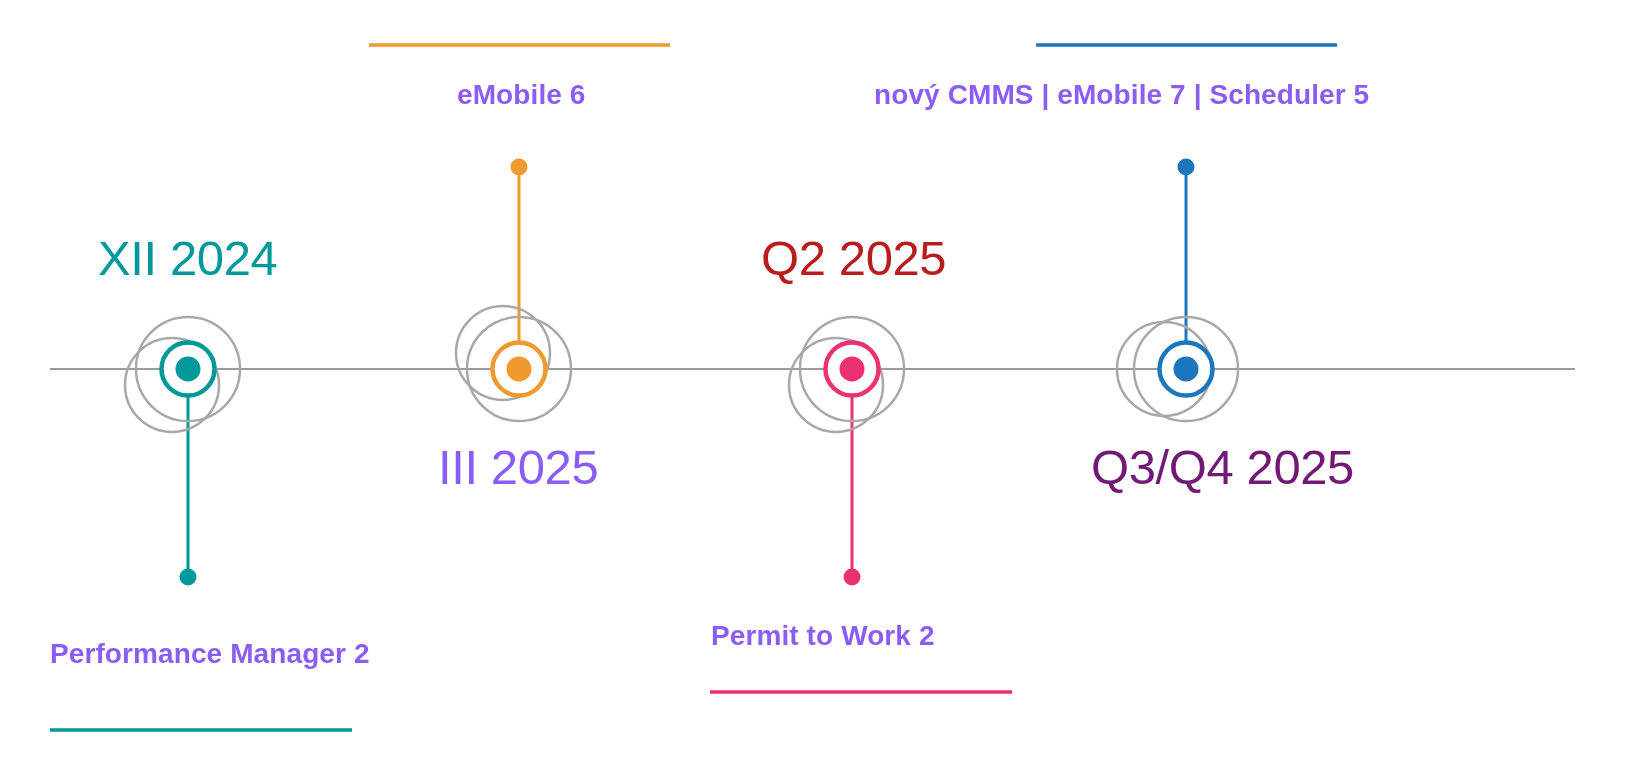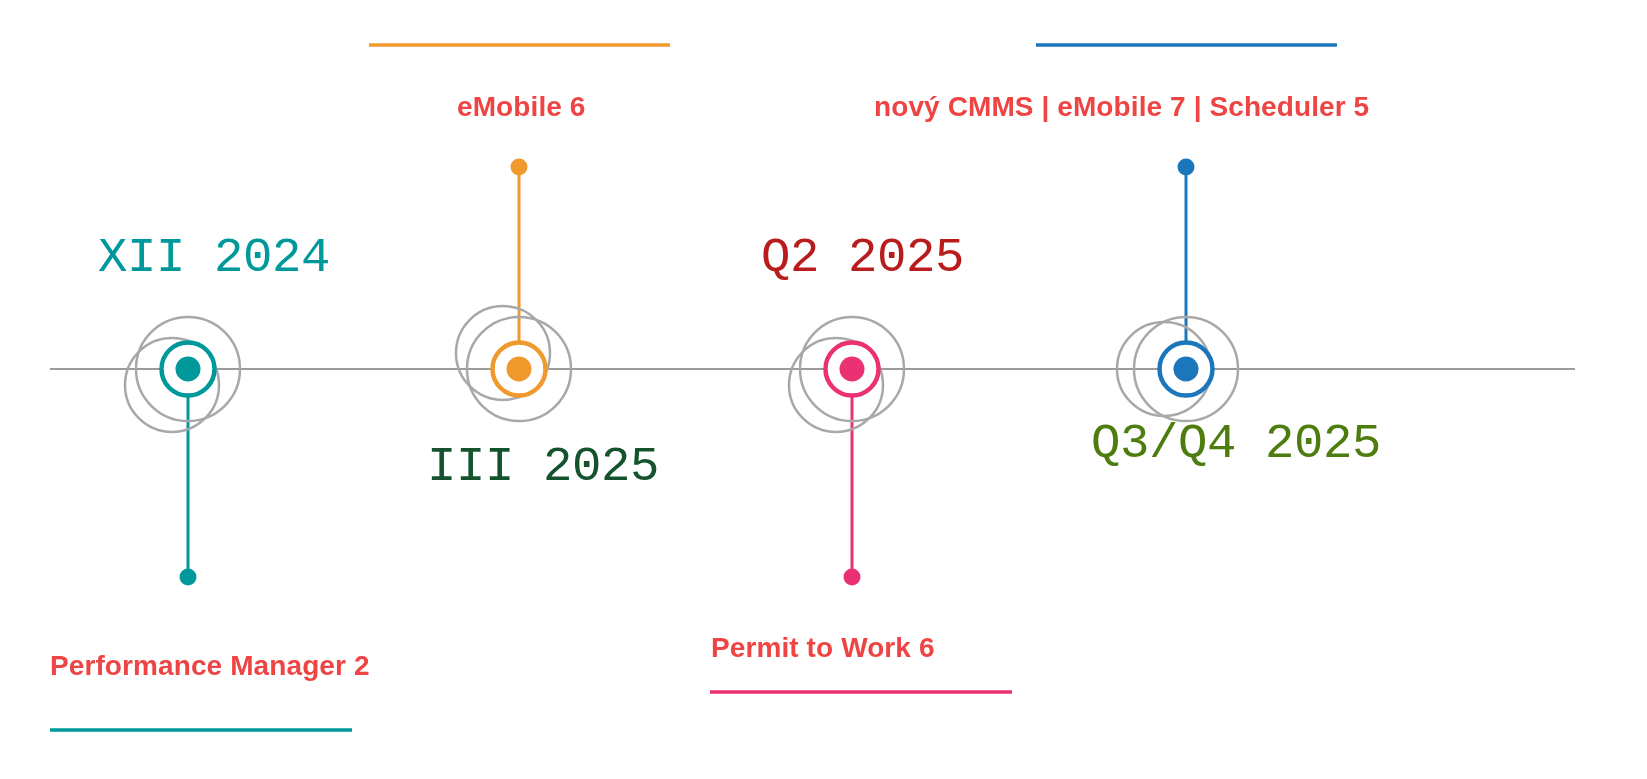--- a/index.html
+++ b/index.html
@@ -20,29 +20,27 @@
   .lbl{
     position:absolute;
     white-space:nowrap;
     line-height:1;
   }
   
   .period{
     font-size:49px;
     font-weight:400;
     letter-spacing:-0.4px;
-    font-family:Liberation Mono, monospace;
   }
   
   .product{
     font-size:28px;
     font-weight:700;
-    color:#ef4444;
+    color:#8b5cf6;
     letter-spacing:0.1px;
-    margin-top:12px;
   }
 </style>
 </head>
 <body>
 
 <div id="stage">
   <svg id="svgroot" viewBox="0 0 1647 779" xmlns="http://www.w3.org/2000/svg">
     <g id="axis-layer">
         <line x1="50" y1="369" x2="1575" y2="369" stroke="#9b9b9b" stroke-width="2"></line>
       </g>
@@ -85,20 +83,20 @@
           <circle cx="1164" cy="369" r="47" fill="none" stroke="#a8a8a8" stroke-width="2.5"></circle>
           <circle cx="1186" cy="369" r="52" fill="none" stroke="#a8a8a8" stroke-width="2.5"></circle>
           <circle cx="1186" cy="369" r="26.5" fill="#ffffff" stroke="#1C76BC" stroke-width="4.5"></circle>
           <circle cx="1186" cy="369" r="12.5" fill="#1C76BC"></circle>
         </g>
       </g>
   </svg>
   <div id="labels-layer">
       <div class="lbl period" style="left: 98px; top: 234px; color: rgb(0, 153, 155);">XII 2024</div>
       <div class="lbl product" style="left: 50px; top: 640px;">Performance Manager 2</div>
-      <div class="lbl period" style="left: 427px; top: 443px; color: #14532d;">III 2025</div>
+      <div class="lbl period" style="left: 438px; top: 443px; color: #8b5cf6;">III 2025</div>
       <div class="lbl product" style="left: 457px; top: 81px;">eMobile 6</div>
       <div class="lbl period" style="left: 761px; top: 234px; color: #b91c1c;">Q2 2025</div>
-      <div class="lbl product" style="left: 711px; top: 622px;">Permit to Work 6</div>
-      <div class="lbl period" style="left: 1091px; top: 420px; color: #4d7c0f;">Q3/Q4 2025</div>
+      <div class="lbl product" style="left: 711px; top: 622px;">Permit to Work 2</div>
+      <div class="lbl period" style="left: 1091px; top: 443px; color: #701a75;">Q3/Q4 2025</div>
       <div class="lbl product" style="left: 874px; top: 81px;">nový CMMS | eMobile 7 | Scheduler 5</div>
     </div>
 </div>
 
 </body></html>

